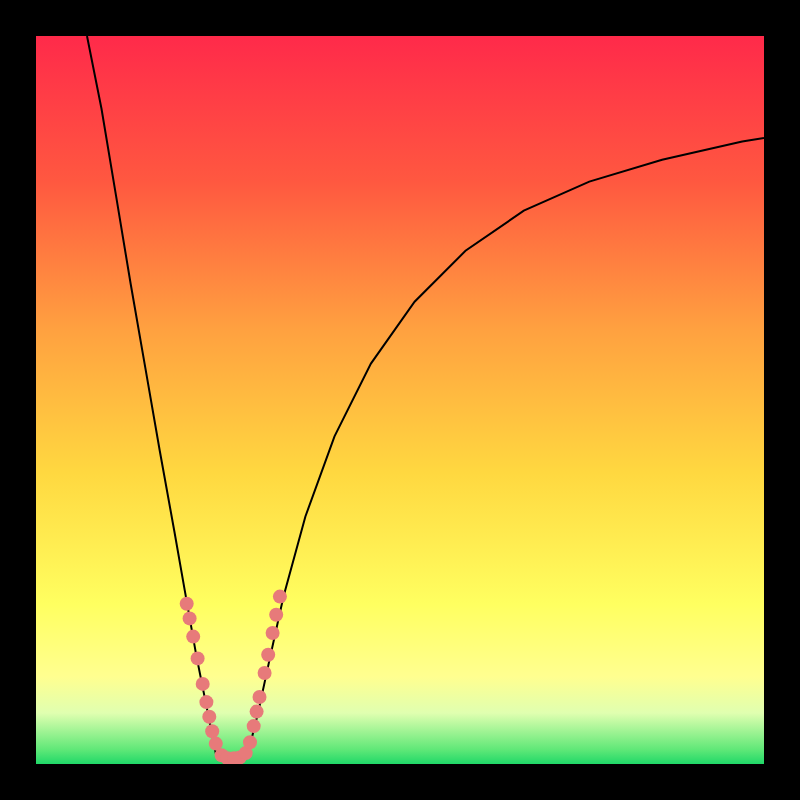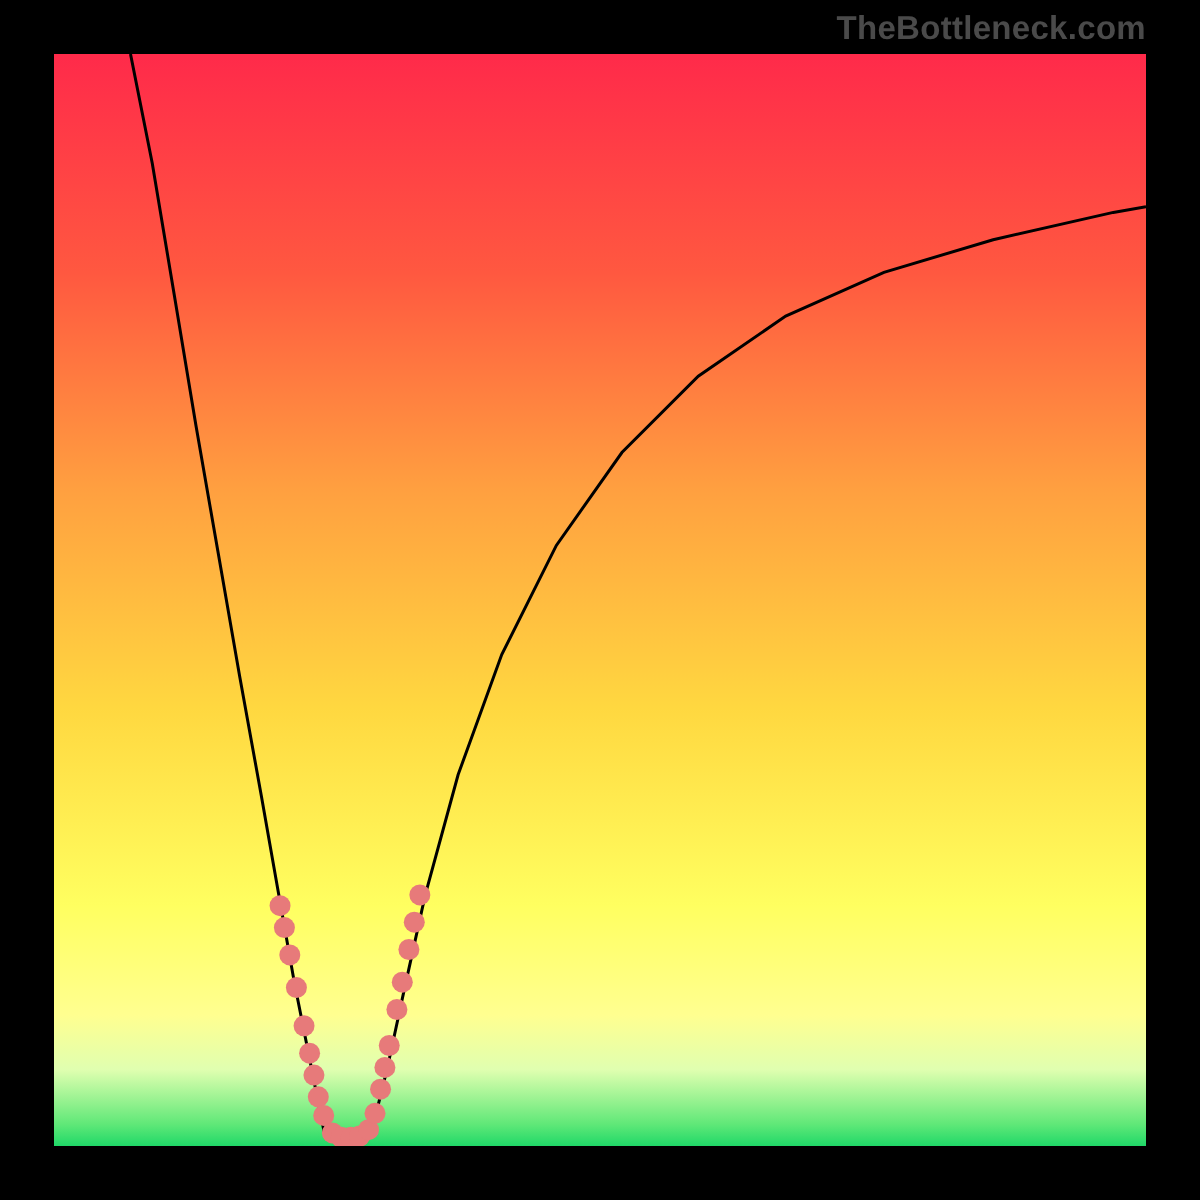--- a/index.html
+++ b/index.html
@@ -19,21 +19,20 @@
 .wm{position:absolute;right:36px;top:6px;font:600 22px Arial,Helvetica,sans-serif;color:#4a4a4a;letter-spacing:0.2px;}
 svg.curve{position:absolute;left:36px;top:36px;width:728px;height:728px;}
 svg.curve path{fill:none;stroke:#000;stroke-width:2;}
 .bead{fill:#e77a7a;}
 </style>
 </head>
 <body>
 
 <div class="frame">
   <div class="plot"></div>
-  <div class="wm">TheBottleneck.com</div>
   <svg class="curve" viewBox="0 0 728 728">
     <path id="pLeft" d="M51.0 0.0 L65.5 72.8 L80.1 160.2 L94.6 247.5 L109.2 331.2 L123.8 415.0 L138.3 495.0 L149.2 556.9 L160.2 618.8 L171.1 673.4 L180.5 720.7"></path>
     <path id="pRight" d="M211.1 720.7 L222.0 677.0 L233.0 626.1 L247.5 560.6 L269.4 480.5 L298.5 400.4 L334.9 327.6 L378.6 265.7 L429.5 214.8 L487.8 174.7 L553.3 145.6 L626.1 123.8 L706.2 105.6 L728.0 101.9"></path>
     <path id="pFloor" d="M180.5 720.7 L196.6 725.8 L211.1 720.7"></path>
     <g id="beads">
         <circle cx="150.7" cy="567.8" r="7" class="bead"></circle>
         <circle cx="153.6" cy="582.4" r="7" class="bead"></circle>
         <circle cx="157.2" cy="600.6" r="7" class="bead"></circle>
         <circle cx="161.6" cy="622.4" r="7" class="bead"></circle>
         <circle cx="166.7" cy="647.9" r="7" class="bead"></circle>

